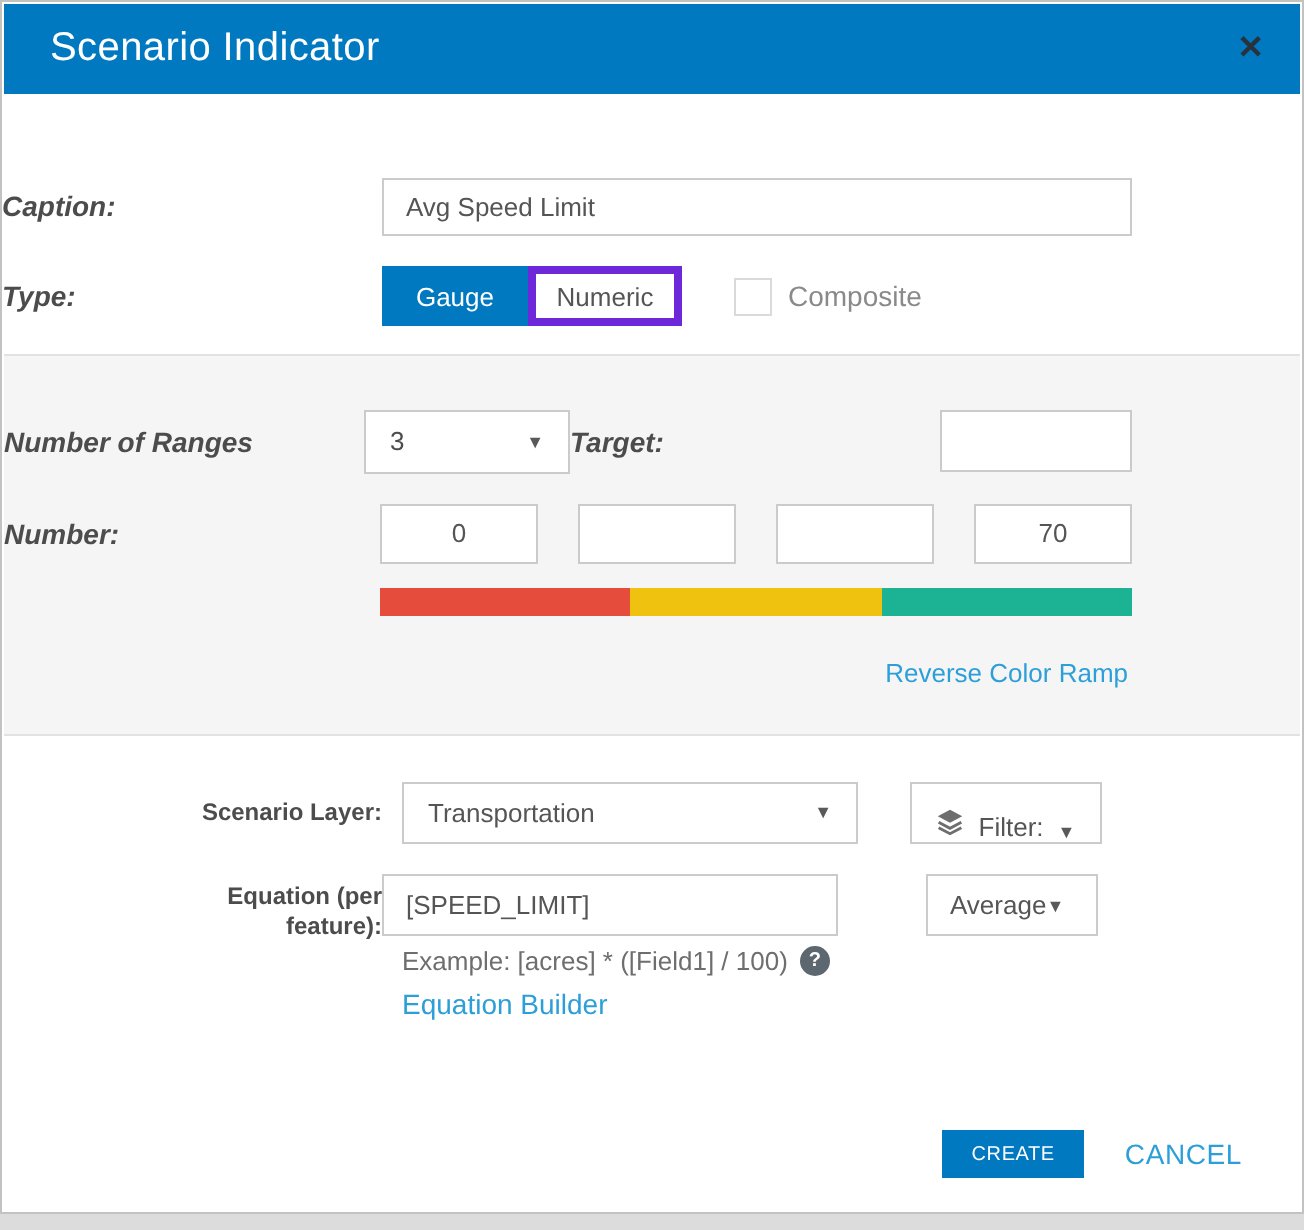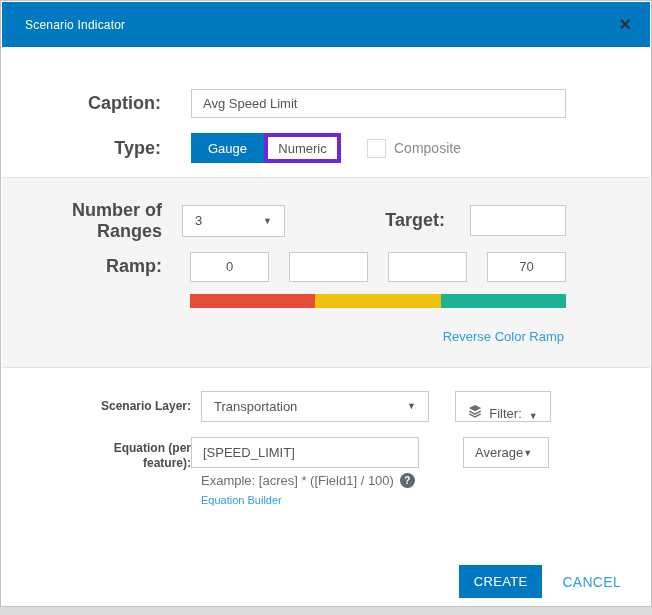--- a/index.html
+++ b/index.html
@@ -3,26 +3,26 @@
 <meta charset="utf-8">
 <style>
   * { margin:0; padding:0; box-sizing:border-box; }
   html,body { width:652px; height:615px; overflow:hidden; background:#dcdcdc;
               font-family:"Liberation Sans", sans-serif; }
   .dialog { position:absolute; top:0; left:0; width:652px; height:607px;
             background:#fff; border:1px solid #c2c2c2; }
   .header { position:absolute; top:1px; left:1px; right:1px; height:45px;
             background:#0079c1; display:flex; align-items:center;
             padding:0 18px 0 23px; }
-  .title { color:#ffffff; font-size:12px; letter-spacing:.2px; }
+  .title { color:#ffffff; font-size:20px; letter-spacing:.2px; }
   .close { margin-left:auto; color:#28323c; font-size:16px; font-weight:bold;
            cursor:pointer; line-height:1; }
   .row { position:absolute; left:0; display:flex; align-items:center; }
-  .lbl { width:160px; text-align:right; font-weight:bold; color:#4c4c4c;
-         font-size:18px; flex-shrink:0; }
+  .lbl { width:160px; font-weight:bold; color:#4c4c4c;
+         font-size:14px; flex-shrink:0;font-style:italic; }
   .wlbl { width:190px; text-align:right; font-weight:bold; color:#4c4c4c;
           font-size:12px; flex-shrink:0; }
   input, .select, .toggle-btn, .filter-btn { font-family:"Liberation Sans", sans-serif; }
   input { border:1px solid #cbcbcb; font-size:13px; color:#555; outline:none;
           background:#fff; }
   .row-caption { top:87px; height:30px; width:565px; }
   .caption-input { margin-left:30px; flex:1; height:29px; padding:0 11px; }
   .row-type { top:132px; height:30px; width:565px; }
   .toggle { margin-left:30px; display:flex; height:30px; }
   .toggle-btn { font-size:13px; cursor:pointer; border:none; }
@@ -43,21 +43,21 @@
   .caret { font-size:9px; color:#595959; }
   .target-lbl { margin-left:auto; }
   .target-input { margin-left:25px; width:96px; height:31px; padding:0 8px; }
   .row-range { top:73px; height:31px; width:564px; }
   .range-inputs { margin-left:28px; flex:1; display:flex;
                   justify-content:space-between; }
   .range-input { width:79px; height:30px; text-align:center; padding:0 4px; }
   .ramp { position:absolute; top:116px; left:188px; width:376px; height:14px;
           display:flex; }
   .ramp-seg { flex:1; }
-  .link { color:#2d9fd8; font-size:11px; cursor:pointer; text-decoration:none; }
+  .link { color:#2d9fd8; font-size:14px; cursor:pointer; text-decoration:none; }
   .reverse-link { position:absolute; top:151px; right:86px; font-size:13px; }
   .row-layer { top:389px; height:32px; width:550px; }
   .layer-select { margin-left:10px; width:228px; height:31px; padding:0 12px;
                   justify-content:space-between; color:#555; }
   .filter-btn { margin-left:auto; width:96px; height:31px; background:#fff;
                 border:1px solid #cbcbcb; display:flex; align-items:flex-end;
                 justify-content:center; gap:7px; font-size:13px; color:#555;
                 cursor:pointer; }
   .row-equation { top:436px; height:32px; width:548px; align-items:flex-start; }
   .eq-lbl { line-height:15px; margin-top:4px; }
@@ -65,22 +65,22 @@
   .avg-select { margin-left:auto; width:86px; height:31px; padding:0 11px;
                 justify-content:flex-start; color:#555; }
   .example-row { position:absolute; top:472px; left:200px; display:flex;
                  align-items:center; gap:6px; font-size:13px; color:#6e6e6e; }
   .help { width:15px; height:15px; border-radius:50%; background:#5d6770;
           color:#fff; font-size:10px; font-weight:bold; display:inline-flex;
           align-items:center; justify-content:center; cursor:pointer; }
   .builder-link { position:absolute; top:493px; left:200px; }
   .footer { position:absolute; top:564px; right:30px; display:flex;
             align-items:center; gap:20px; }
-  .create-btn { height:33px; padding:0 15px; background:#0079c1; color:#fff;
-                border:none; font-size:13px; letter-spacing:.3px; cursor:pointer;
+  .create-btn { height:24px; padding:0 15px; background:#0079c1; color:#fff;
+                border:none; font-size:10px; letter-spacing:.3px; cursor:pointer;
                 font-family:"Liberation Sans", sans-serif; }
   .cancel-link { font-size:14px; letter-spacing:.3px; }
   .layers-icon { display:inline-block; }
 </style>
 </head>
 <body>
 
 <div class="dialog">
 
   <div class="header">
@@ -108,21 +108,21 @@
       <span class="lbl">Number of Ranges</span>
       <div class="select number-select">
         <span>3</span>
         <span class="caret">▼</span>
       </div>
       <span class="lbl target-lbl">Target:</span>
       <input class="target-input" value="" style="">
     </div>
 
     <div class="row row-range">
-      <span class="lbl">Ramp:</span>
+      <span class="lbl">Number:</span>
       <div class="range-inputs">
         <input class="range-input" value="0" style="">
         <input class="range-input" value="" style="">
         <input class="range-input" value="" style="">
         <input class="range-input" value="70" style="">
       </div>
     </div>
 
     <div class="ramp">
       <div class="ramp-seg" style="background-color: rgb(230, 76, 60);"></div>

